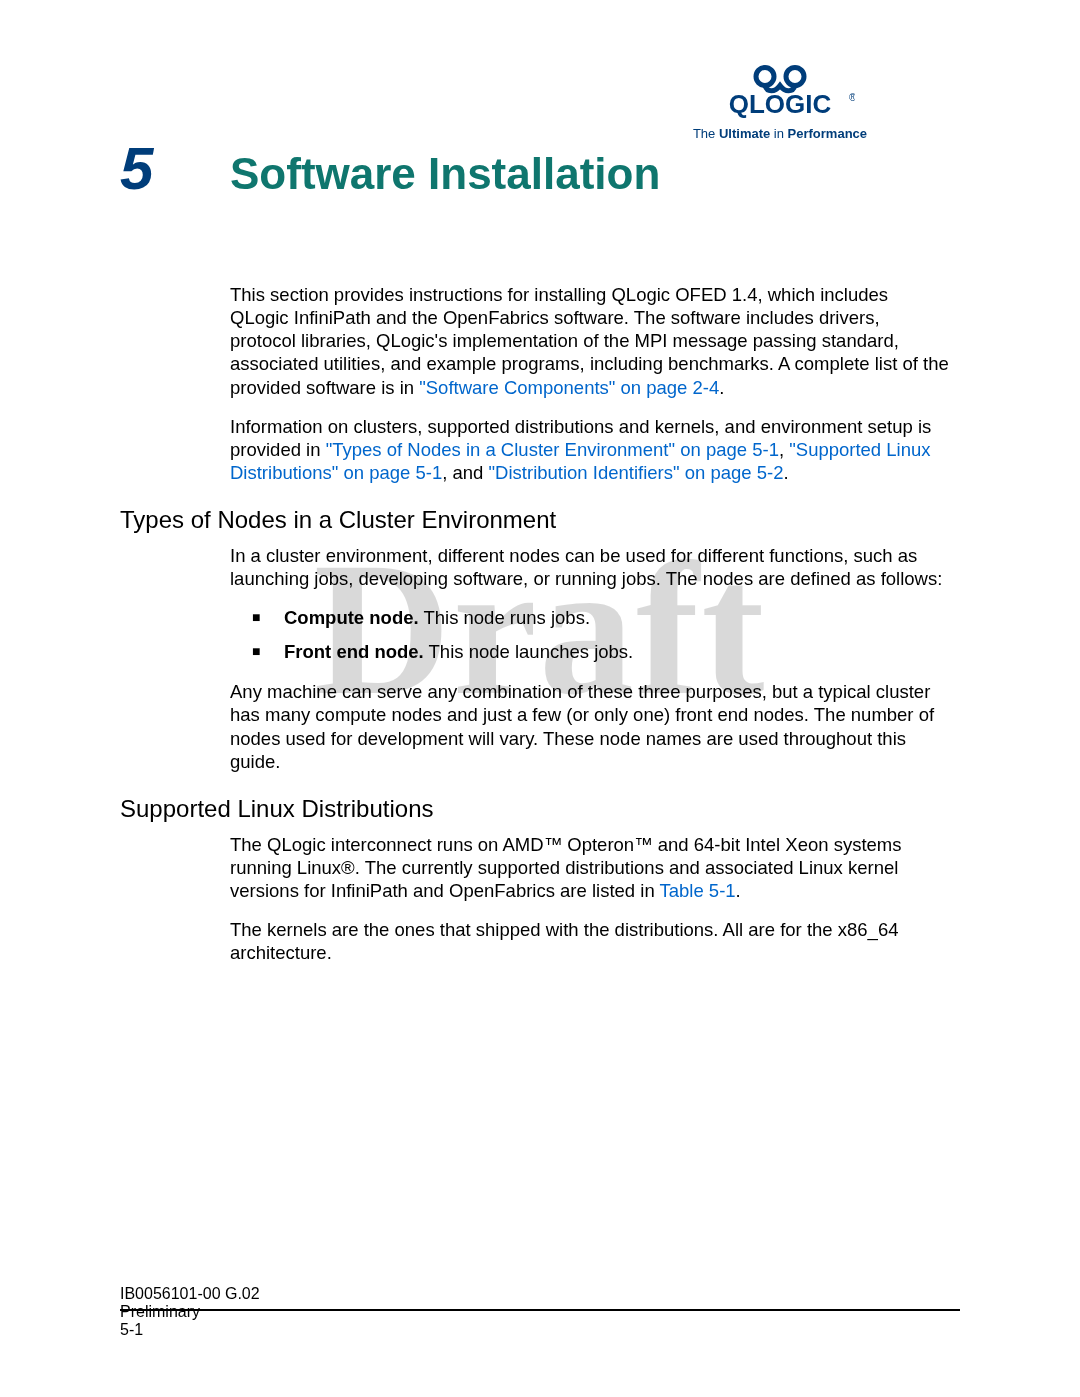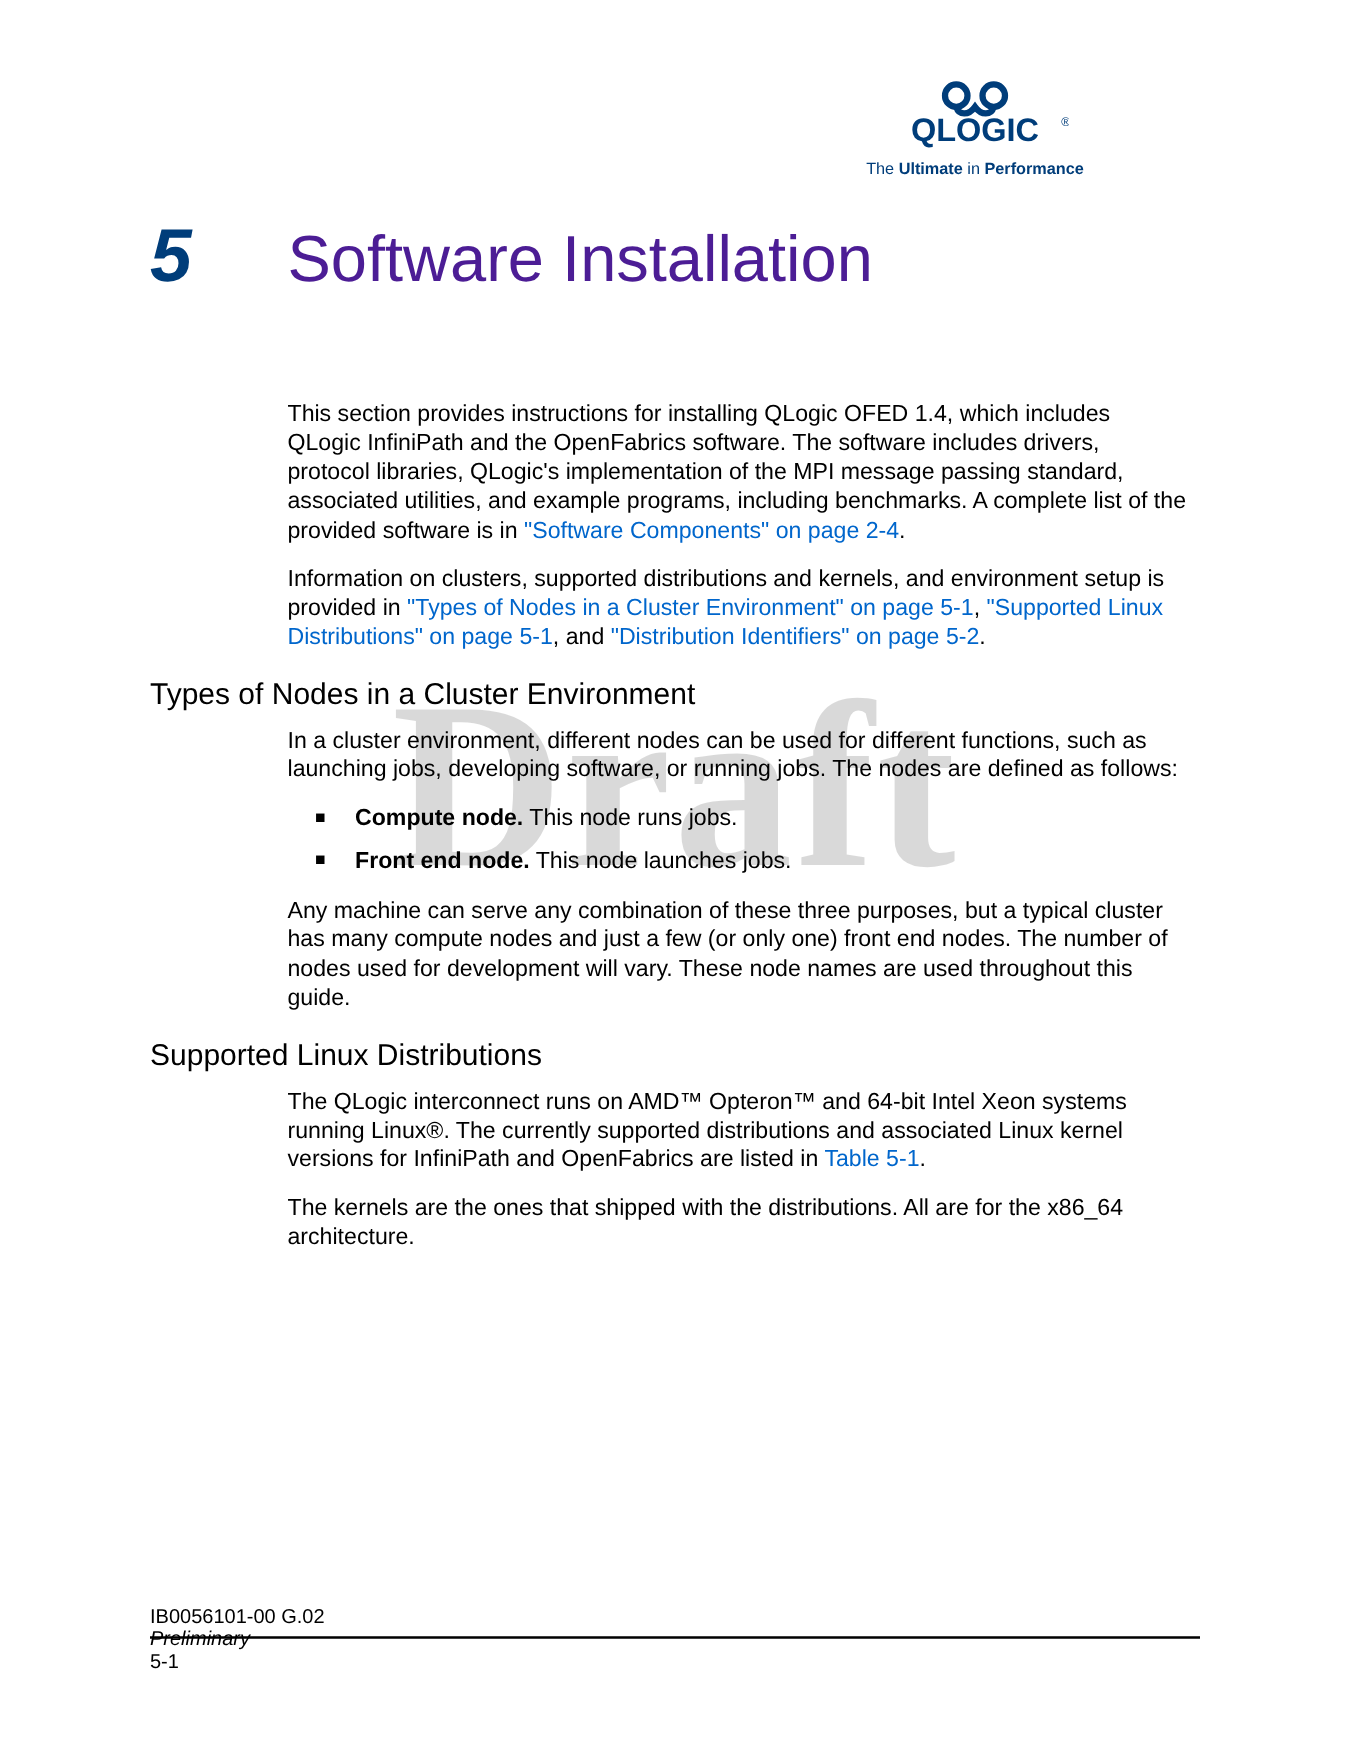--- a/index.html
+++ b/index.html
@@ -5,21 +5,21 @@
   * { box-sizing: border-box; margin: 0; padding: 0; }
   body {
     background: #fff;
     width: 1080px;
     height: 1397px;
     font-family: Arial, Helvetica, sans-serif;
     color: #000;
     position: relative;
   }
   .page {
-    padding: 60px 120px 0 120px;
+    padding: 24px 120px 0 120px;
     position: relative;
     height: 100%;
   }
   .logo-block {
     position: absolute;
     top: 60px;
     right: 200px;
     text-align: center;
     width: 200px;
   }
@@ -42,23 +42,23 @@
   }
   .chapter-number {
     font-size: 60px;
     font-weight: bold;
     font-style: italic;
     color: #003d7a;
     width: 110px;
     flex-shrink: 0;
   }
   .chapter-title {
-    font-size: 52px;
-    font-weight: normal;
-    color: #4c1d95;
+    font-size: 44px;
+    font-weight: bold;
+    color: #0f766e;
   }
   .content {
     margin-left: 110px;
     max-width: 720px;
   }
   .body-text {
     font-size: 18.5px;
     line-height: 1.25;
     margin-bottom: 16px;
   }
@@ -122,21 +122,21 @@
   .footer {
     position: absolute;
     left: 120px;
     right: 120px;
     bottom: 58px;
     display: flex;
     justify-content: space-between;
     font-size: 16px;
     flex-direction: column;
   }
-  .footer-center { font-style: italic; }
+  .footer-center { }
 </style>
 </head>
 <body>
 
 <div class="page">
   <div class="logo-block">
     <svg class="logo-svg" viewBox="0 0 150 55">
       <g fill="none" stroke="#003d7a" stroke-width="5">
         <circle cx="60" cy="14" r="9"></circle>
         <circle cx="90" cy="14" r="9"></circle>

